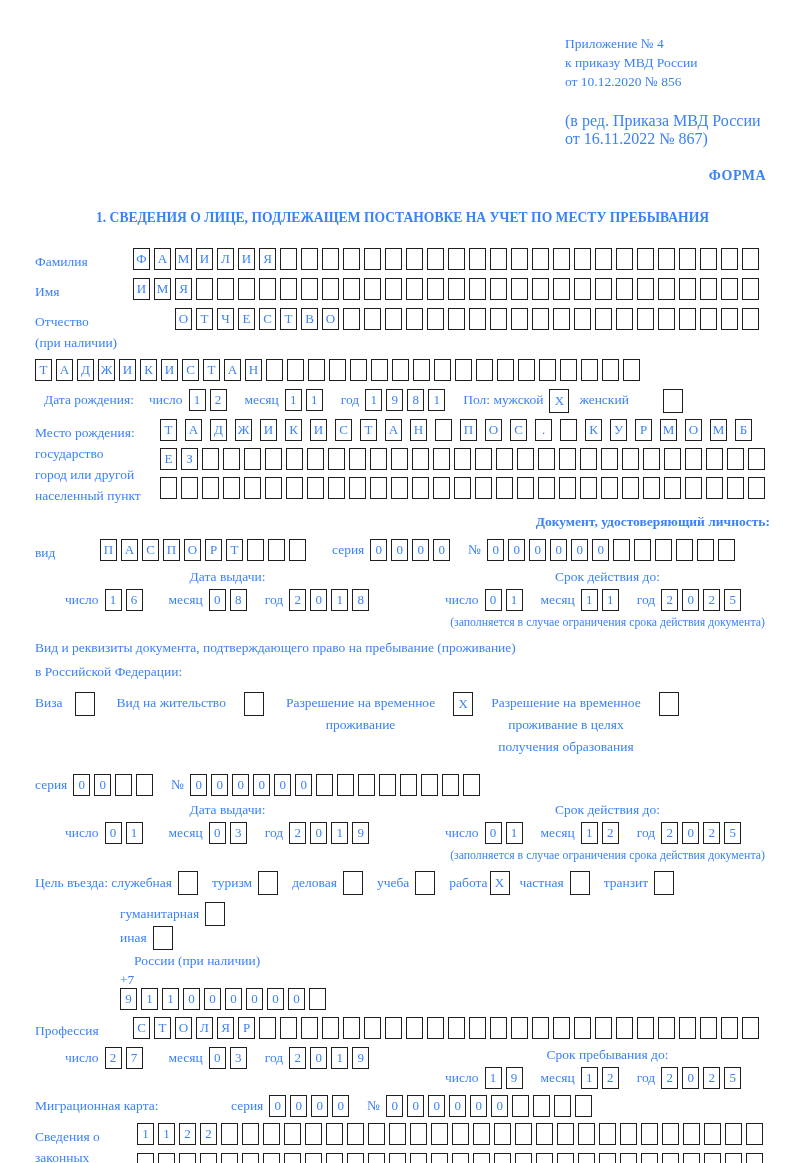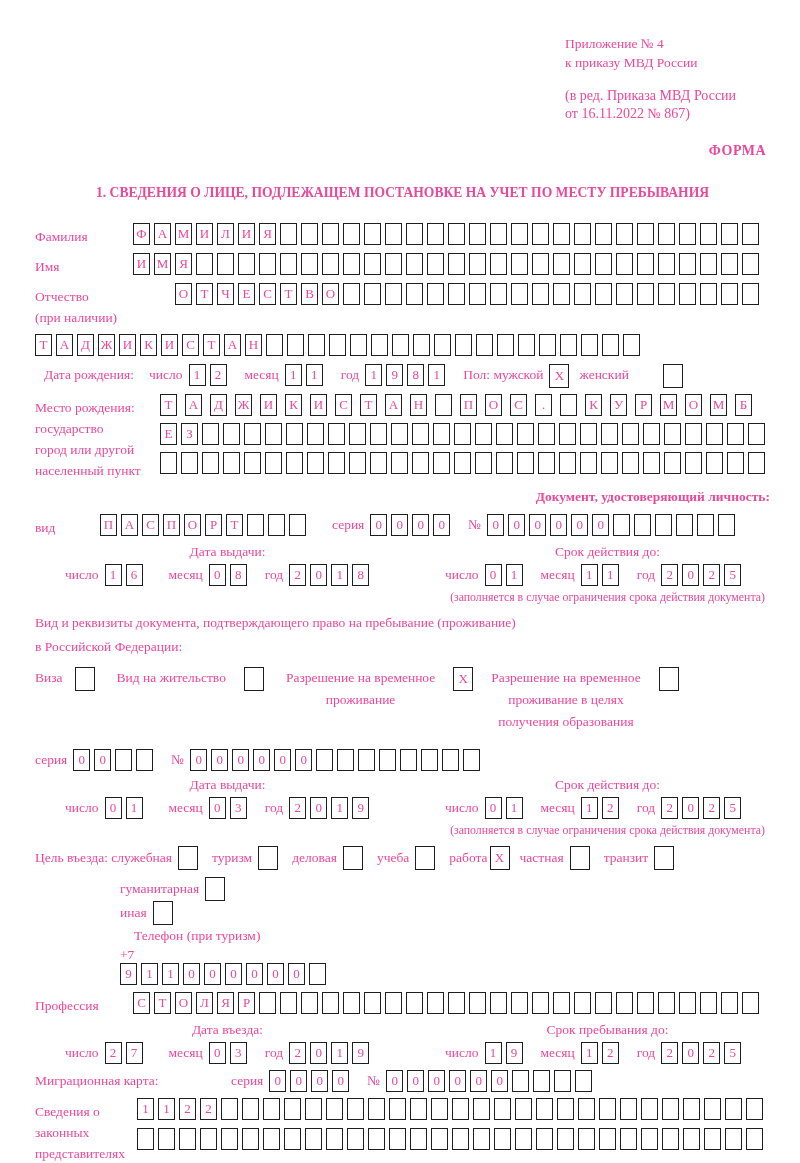--- a/index.html
+++ b/index.html
@@ -1,24 +1,24 @@
 <!DOCTYPE html>
 <html><head>
 <meta charset="utf-8">
 <style>
   * { margin:0; padding:0; box-sizing:border-box; }
   html,body { background:#ffffff; }
   .page {
-    width:800px; height:1163px; background:#fff; color:#ec4899;
+    width:800px; height:1163px; background:#fff; color:#3b82f6;
     font-family:"Liberation Serif", serif; font-size:13.5px;
     padding:34px 30px 0 35px; position:relative; overflow:hidden;
   }
   
   .hdr { margin-left:530px; line-height:19px; }
-  .hdr .sub { font-size:14px; margin-top:15px; line-height:18px;}
+  .hdr .sub { font-size:16px; margin-top:21px; line-height:18px;}
   .forma { text-align:right; font-weight:bold; font-size:14px; margin:20px 4px 0 0; letter-spacing:.5px; }
   
   .title { text-align:center; font-weight:bold; font-size:14px; line-height:22px; margin-top:20px; }
   .blank-line { display:inline-block; width:55px; border-bottom:2px solid #333; height:12px; margin-left:10px; }
   .sec-title { text-align:center; font-weight:bold; font-size:13.6px; margin-top:26px; }
   
   .body { margin-top:22px; }
   .frow { display:flex; align-items:flex-start; margin-bottom:6px; }
   .lbl { flex:none; padding-top:3px; line-height:21px; }
   .cells { display:flex; flex-wrap:nowrap; }
@@ -58,20 +58,21 @@
   .p-item .txt { padding-top:4px; margin-right:6px; }
 </style>
 </head>
 <body>
 
 <div class="page">
 
   <div class="hdr">
     <div>Приложение № 4</div>
     <div>к приказу МВД России</div>
+    <div>от 10.12.2020 № 856</div>
     <div class="sub">
       <div>(в ред. Приказа МВД России</div>
       <div>от 16.11.2022 № 867)</div>
     </div>
   </div>
 
   <div class="forma">ФОРМА</div>
 
 
   <div class="sec-title">1. СВЕДЕНИЯ О ЛИЦЕ, ПОДЛЕЖАЩЕМ ПОСТАНОВКЕ НА УЧЕТ ПО МЕСТУ ПРЕБЫВАНИЯ</div>
@@ -602,21 +603,21 @@
         <div class="cells cbx">
             <span class="cell"></span>
           </div>
         </div>
       <div class="p-item">
           <span class="txt">иная</span>
         <div class="cells cbx">
             <span class="cell"></span>
           </div>
         </div>
-      <span class="sm-lbl" style="margin-left:14px;margin-right:14px">Телефон (при туризм)</span>
+      <span class="sm-lbl" style="margin-left:14px;margin-right:14px">России (при наличии)</span>
       <span class="sm-lbl">+7</span>
       <div class="cells">
           <span class="cell">9</span>
           <span class="cell">1</span>
           <span class="cell">1</span>
           <span class="cell">0</span>
           <span class="cell">0</span>
           <span class="cell">0</span>
           <span class="cell">0</span>
           <span class="cell">0</span>
@@ -656,21 +657,20 @@
           <span class="cell"></span>
           <span class="cell"></span>
           <span class="cell"></span>
           <span class="cell"></span>
           <span class="cell"></span>
         </div>
     </div>
 
     <div class="dates-row">
       <div class="dcol dcol-left">
-        <div class="dtitle">Дата въезда:</div>
         <div class="dcells">
           <span class="sm-lbl">число</span>
           <div class="cells grp">
               <span class="cell">2</span>
               <span class="cell">7</span>
             </div>
           <span class="sm-lbl" style="margin-left:8px">месяц</span>
           <div class="cells grp">
               <span class="cell">0</span>
               <span class="cell">3</span>

